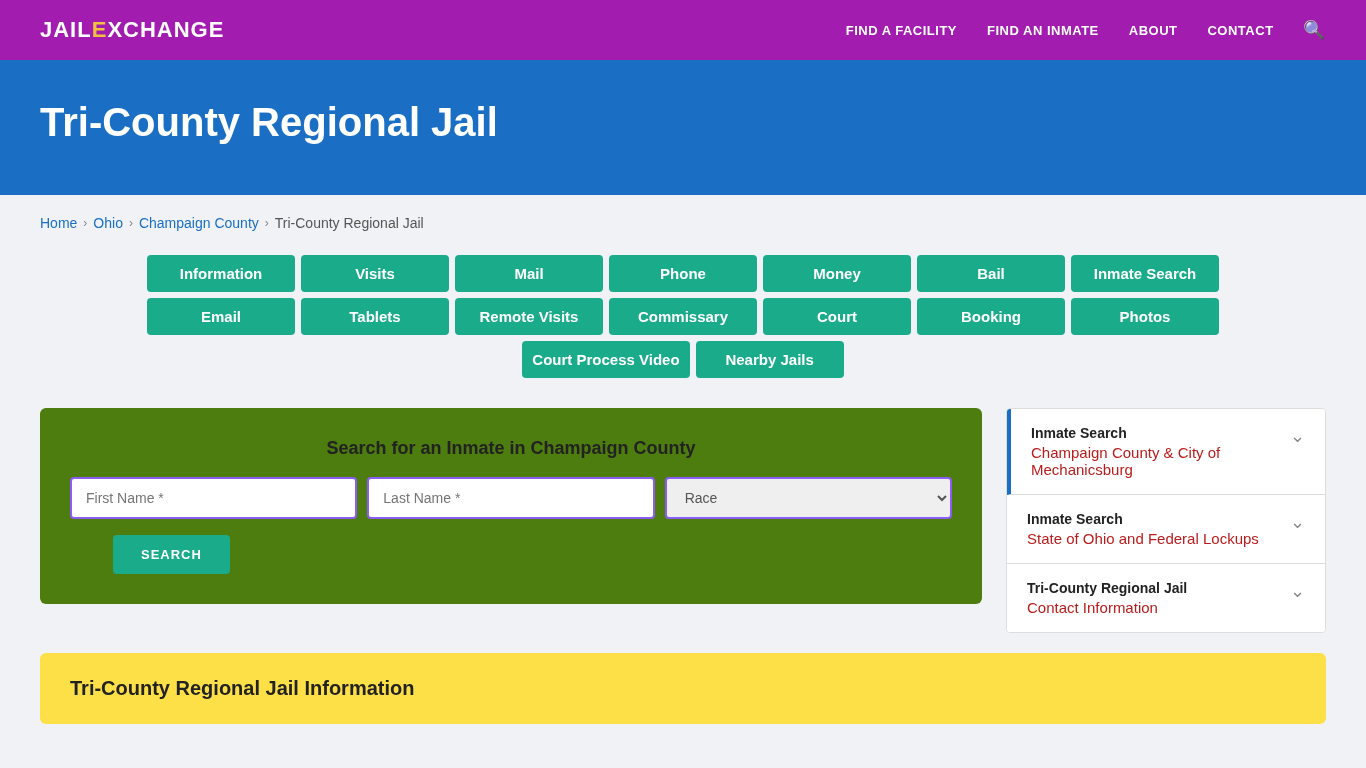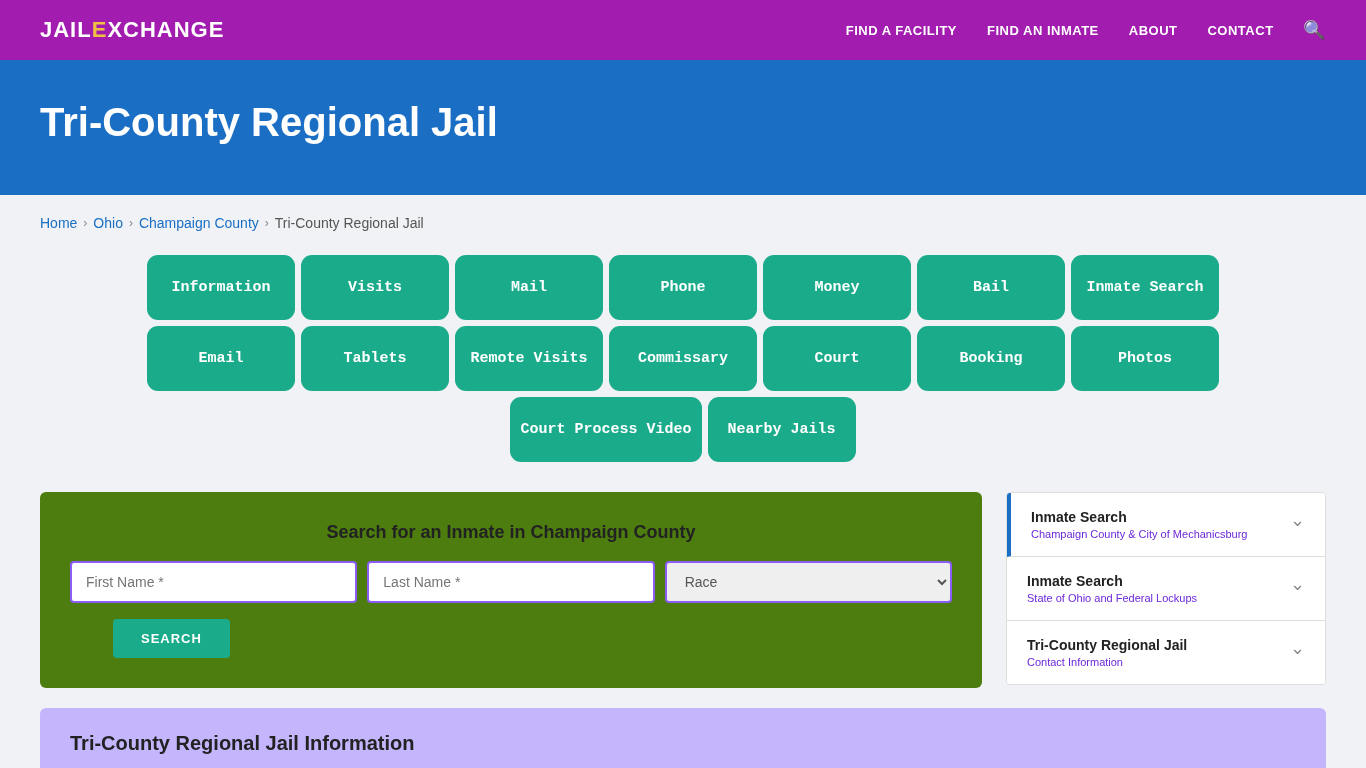--- a/index.html
+++ b/index.html
@@ -85,29 +85,28 @@
     }
     .btn-row {
       display: flex;
       gap: 6px;
       justify-content: center;
     }
     .tile-btn {
       background: #1aab8b;
       color: #fff;
       border: none;
-      border-radius: 11px;
-      padding: 24px 10px;
+      border-radius: 4px;
+      padding: 10px 10px;
       font-size: 15px;
       font-weight: 600;
       cursor: pointer;
       min-width: 148px;
       text-align: center;
       transition: background 0.2s;
-      font-family: Liberation Mono, monospace;
     }
 
     
     .main-layout {
       display: flex;
       gap: 24px;
       align-items: flex-start;
     }
 
     
@@ -178,36 +177,36 @@
     }
     .sidebar-item:last-child { border-bottom: none; }
     .sidebar-item-left { flex: 1; }
     .sidebar-item-title {
       font-size: 14px;
       font-weight: 700;
       color: #222;
       margin-bottom: 3px;
     }
     .sidebar-item-sub {
-      font-size: 11px;
-      color: #6d28d9;
+      font-size: 15px;
+      color: #b91c1c;
     }
     .sidebar-item-arrow {
       color: #888;
       font-size: 18px;
       margin-left: 10px;
       flex-shrink: 0;
     }
     .sidebar-item.accent {
       border-left: 4px solid #1a6fc4;
     }
 
     
     .bottom-section {
-      background: #c4b5fd;
+      background: #fde047;
       border-radius: 6px;
       padding: 24px 30px;
       margin-top: 20px;
     }
     .bottom-title {
       font-size: 20px;
       font-weight: 700;
       color: #222;
     }
   </style>

